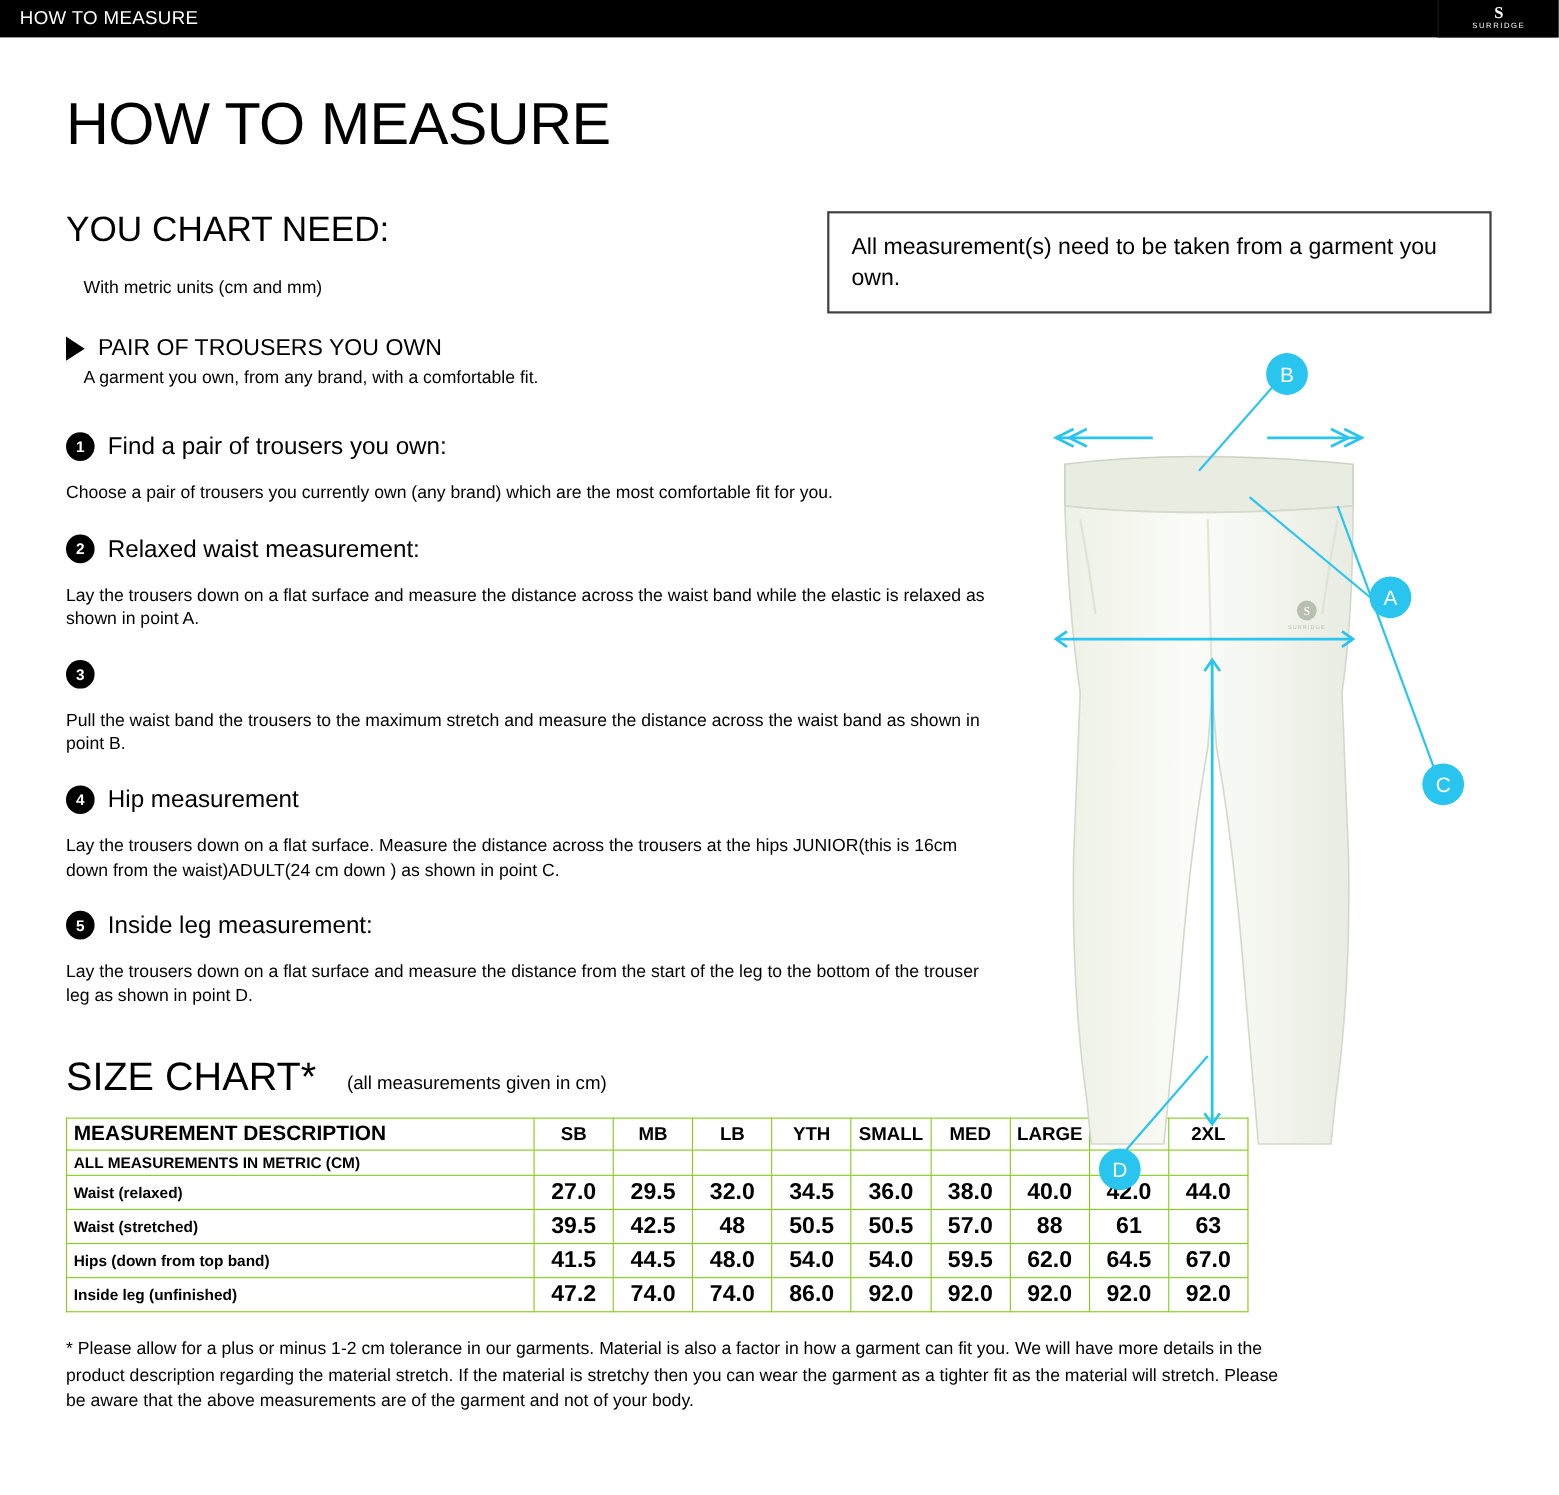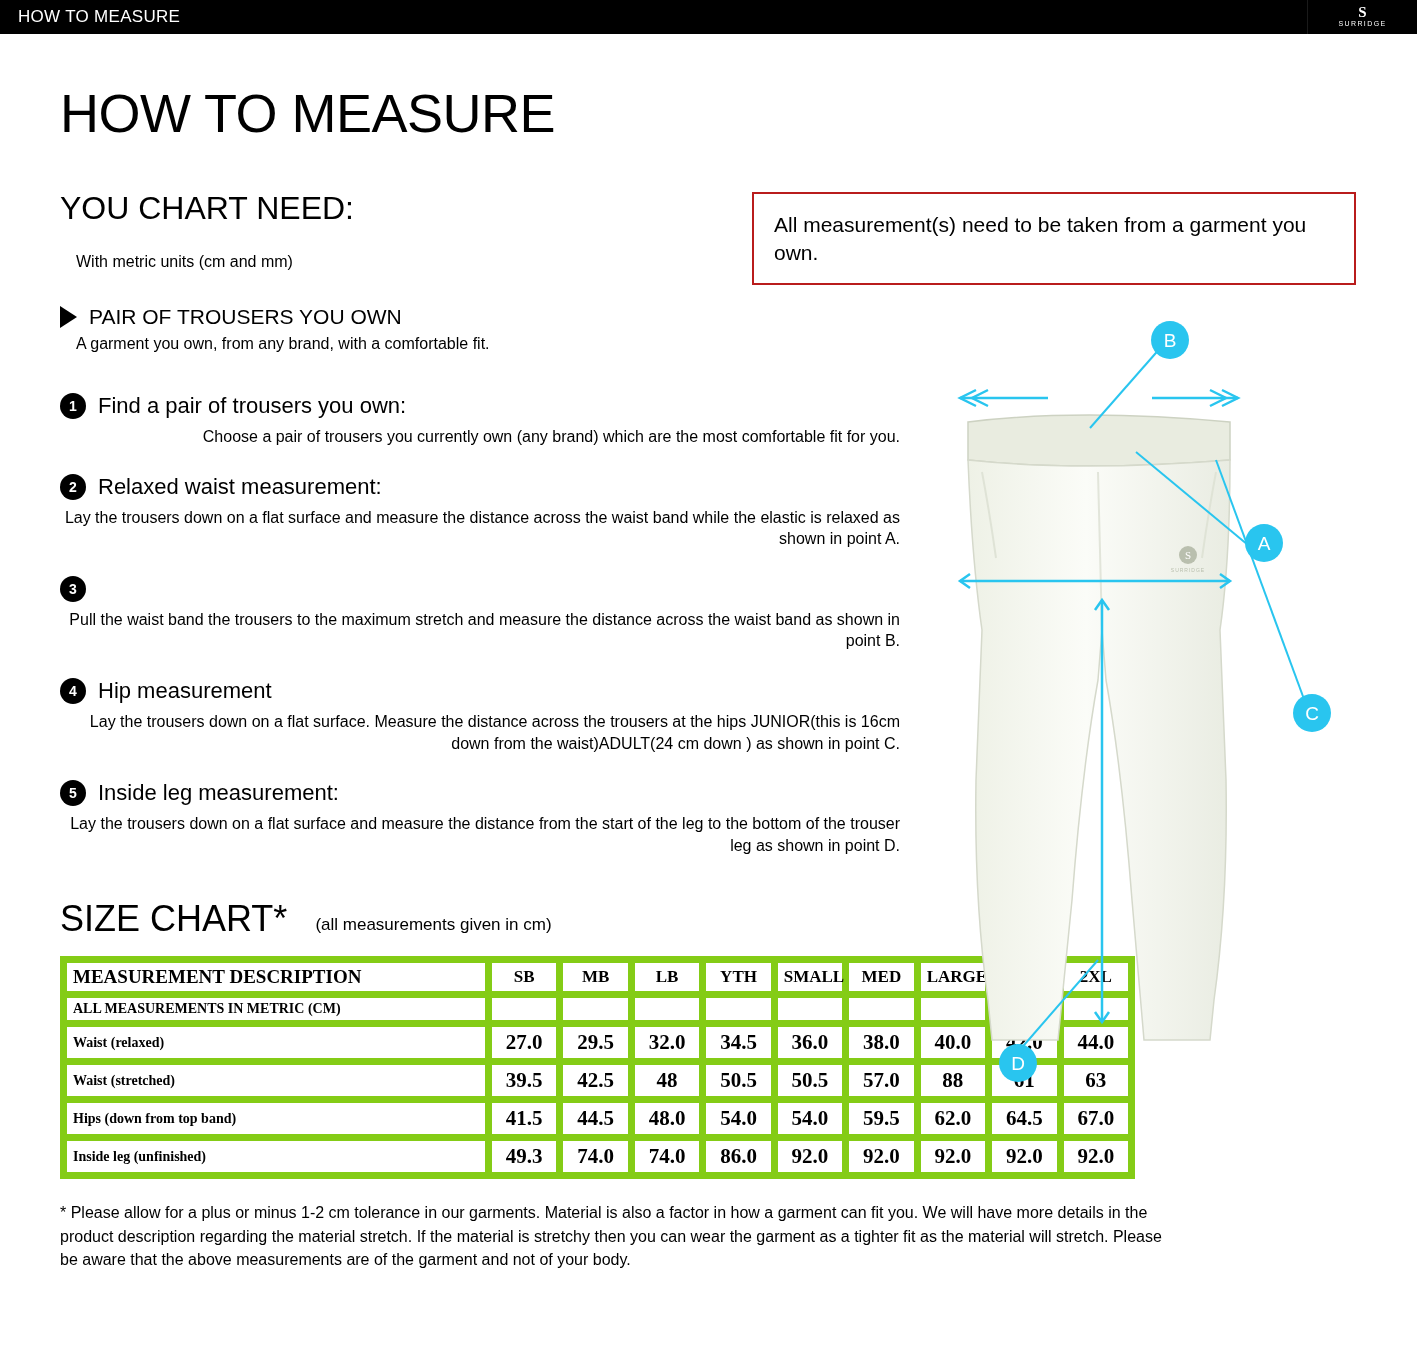--- a/index.html
+++ b/index.html
@@ -103,33 +103,32 @@
     font-weight: bold;
     display: flex;
     align-items: center;
     justify-content: center;
     flex: 0 0 auto;
   }
   .step-title { font-size: 22px; font-weight: 400; }
   .step-body {
     font-size: 16px;
     line-height: 1.35;
-    margin-top: 7px;
-    text-align: right;
+    margin-top: 19px;
   }
 
   .left-col { width: 840px; }
 
   
   .callout {
     position: absolute;
     left: 752px;
     top: 192px;
     width: 604px;
-    border: 2px solid #b91c1c;
+    border: 2px solid #404040;
     padding: 17px 20px;
     font-size: 21px;
     line-height: 1.32;
   }
 
   
   .illus {
     position: absolute;
     left: 930px;
     top: 300px;
@@ -152,26 +151,25 @@
   }
   .chart-note { font-size: 17px; padding-bottom: 5px; }
 
   table.size {
     border-collapse: collapse;
     margin-top: 16px;
     width: 1075px;
     table-layout: fixed;
   }
   table.size th, table.size td {
-    border: 7px solid #84cc16;
+    border: 1px solid #84cc16;
     font-size: 15px;
     padding: 3px 6px;
     text-align: center;
     height: 23px;
-    font-family: Liberation Serif, serif;
   }
   table.size th.desc, table.size td.desc {
     text-align: left;
     width: 425px;
   }
   table.size thead th {
     font-weight: bold;
     font-size: 17px;
   }
   table.size thead th.desc { font-size: 19px; }
@@ -333,21 +331,21 @@
         <td class="val">54.0</td>
         <td class="val">54.0</td>
         <td class="val">59.5</td>
         <td class="val">62.0</td>
         <td class="val">64.5</td>
         <td class="val">67.0</td>
       </tr>
 
       <tr>
         <td class="desc">Inside leg (unfinished)</td>
-        <td class="val">49.3</td>
+        <td class="val">47.2</td>
         <td class="val">74.0</td>
         <td class="val">74.0</td>
         <td class="val">86.0</td>
         <td class="val">92.0</td>
         <td class="val">92.0</td>
         <td class="val">92.0</td>
         <td class="val">92.0</td>
         <td class="val">92.0</td>
       </tr>
     </tbody>

